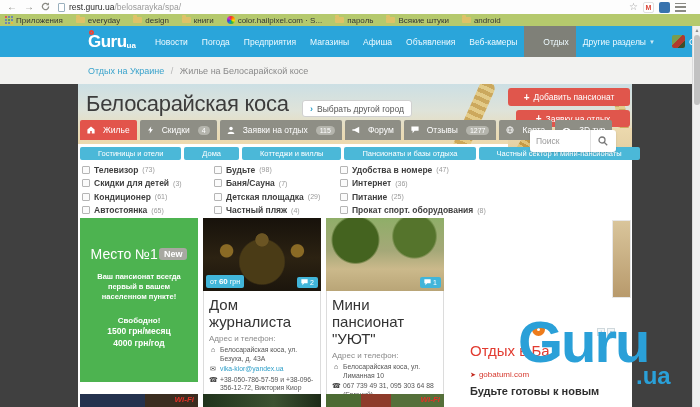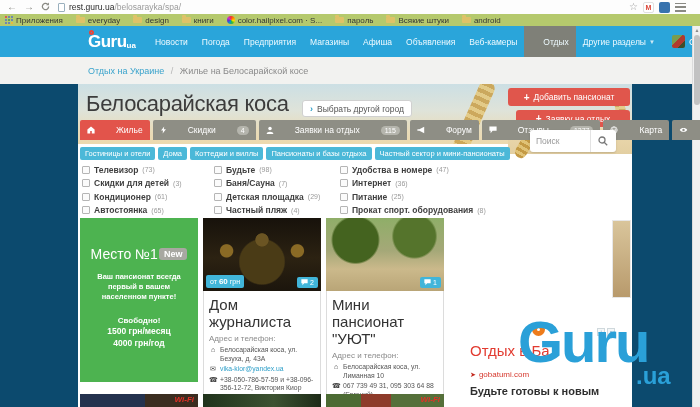--- a/index.html
+++ b/index.html
@@ -28,21 +28,21 @@
   .bm-folder::before{content:"";position:absolute;top:-2px;left:0;width:4px;height:2px;background:#dfc268;border-radius:1px 1px 0 0;}
   .apps-grid{width:8px;height:8px;flex:none;background:
     linear-gradient(#0000,#0000);display:grid;grid-template-columns:repeat(3,2px);grid-template-rows:repeat(3,2px);gap:1px;}
   .apps-grid i{background:#6f87b0;}
   .apps-grid i:nth-child(1){background:#d95b4d;}
   .apps-grid i:nth-child(5){background:#58a55c;}
   .apps-grid i:nth-child(9){background:#e8b93c;}
   .color-wheel{width:8px;height:8px;border-radius:50%;flex:none;background:conic-gradient(#e33,#f80,#fd0,#3b3,#09c,#63c,#c3c,#e33);}
 
   
-  .viewport{position:absolute;left:0;top:26px;width:700px;height:381px;background:#0c4a6e;}
+  .viewport{position:absolute;left:0;top:26px;width:700px;height:381px;background:#404040;}
 
   
   .site-header{position:absolute;left:0;top:0;width:700px;height:31px;background:#2aa5da;display:flex;align-items:stretch;color:#fff;}
   .logo{display:flex;align-items:center;margin-left:88px;position:relative;}
   .logo-ring{position:absolute;left:1px;top:4px;width:5px;height:5px;border:2px solid #e8453a;border-radius:50%;}
   .logo-main{font-size:17px;font-weight:bold;letter-spacing:-0.5px;}
   .logo-ua{font-size:8px;font-weight:bold;align-self:flex-end;margin-bottom:7px;}
   .nav{display:flex;align-items:stretch;margin-left:12px;}
   .nav-item{display:flex;align-items:center;padding:0 7px;font-size:8.5px;color:#eefaff;white-space:nowrap;}
   .nav-item.active{background:#7f8078;padding-left:19px;}
@@ -77,35 +77,35 @@
     display:flex;align-items:center;gap:4px;padding:0 7px;font-size:8.5px;color:#555;}
   .change-city .arr{color:#2e9fc9;font-weight:bold;font-size:9px;}
   .red-btn{position:absolute;background:#e0564c;border-radius:3px;color:#fff;font-size:8.5px;display:flex;align-items:center;justify-content:center;gap:4px;}
   .red-btn .plus{font-weight:bold;font-size:10px;}
   .btn-add{left:430px;top:4px;width:122px;height:18px;}
   .btn-req{left:438px;top:26px;width:114px;height:17px;}
 
   
   .tabs{position:absolute;left:2px;top:36px;display:flex;gap:3px;z-index:2;}
   .tab{height:20px;background:#8e8e85;border-radius:2px 2px 0 0;color:#fff;font-size:8.5px;
-    display:flex;align-items:center;gap:21px;padding:0 7px;white-space:nowrap;}
+    display:flex;align-items:center;gap:8px;padding:0 7px;white-space:nowrap;}
   .tab.active{background:#e2544b;}
   .tab .badge{background:#b5b5ad;border-radius:7px;font-size:7px;padding:1px 4px;color:#fff;}
   .ticon{flex:none;display:block;}
 
   
   .search{position:absolute;left:452px;top:46px;width:86px;height:22px;background:#fff;border-radius:3px;z-index:3;
     display:flex;align-items:center;box-shadow:0 1px 2px rgba(0,0,0,.15);}
   .search input{border:0;outline:0;width:60px;font-size:8.5px;padding:0 6px;color:#333;background:transparent;}
   .search input::placeholder{color:#9a9a9a;}
   .search-btn{width:24px;height:22px;border-left:1px solid #e3e3e3;display:flex;align-items:center;justify-content:center;}
 
   
   .chips{position:absolute;left:2px;top:63px;display:flex;gap:3px;}
-  .chip{background:#4bb8d8;color:#fff;font-size:7.5px;padding:2px 5px;border-radius:2px;white-space:nowrap;}
+  .chip{background:#4bb8d8;color:#fff;font-size:7.5px;padding:2px 18px;border-radius:2px;white-space:nowrap;}
 
   
   .fcol{position:absolute;top:79px;}
   .fcol.c1{left:4px;width:128px;}
   .fcol.c2{left:136px;width:122px;}
   .fcol.c3{left:262px;width:220px;}
   .cb-row{display:flex;align-items:center;gap:4px;height:13.5px;white-space:nowrap;}
   .cb{width:8px;height:8px;background:#fbfbfb;border:1px solid #b5b5b5;border-radius:1px;flex:none;}
   .cb-label{font-size:8.5px;font-weight:bold;color:#3f3f3f;}
   .cb-count{font-size:7px;color:#9a9a9a;}

